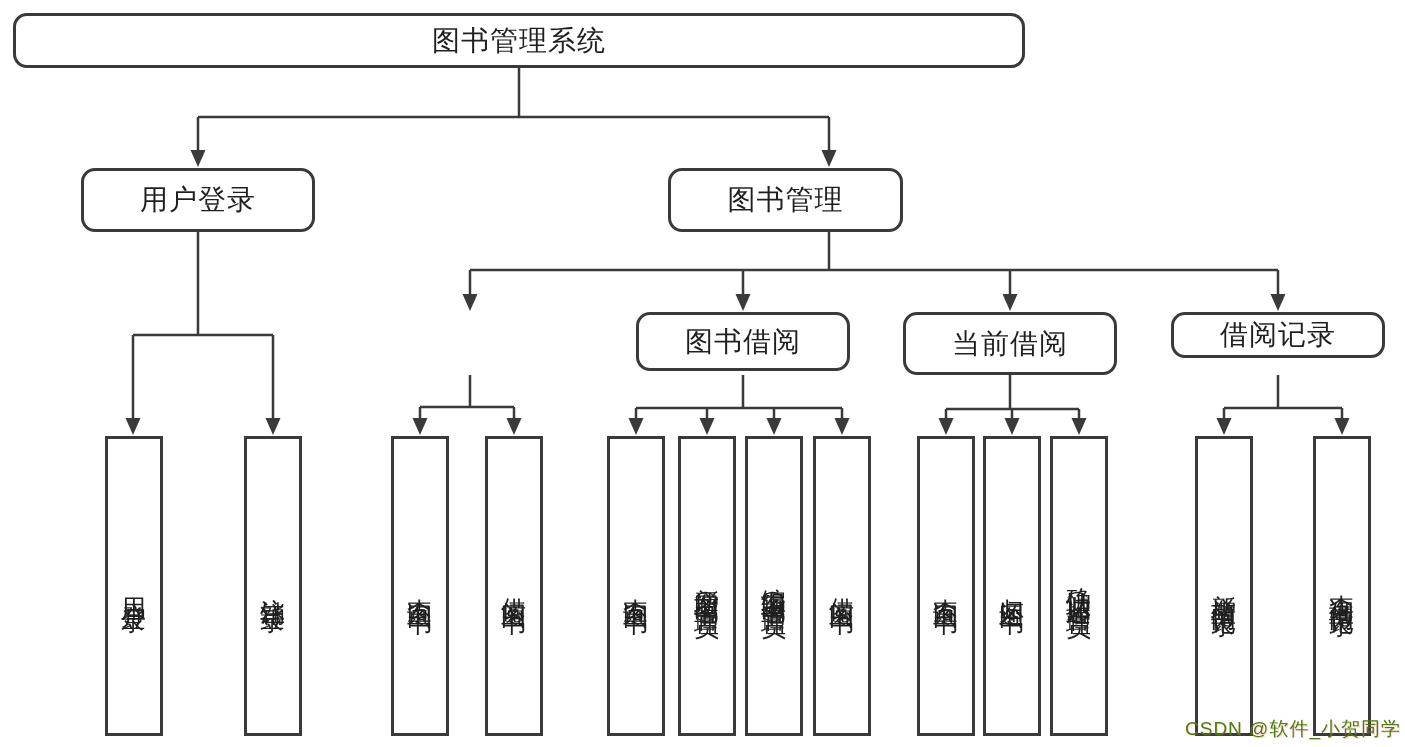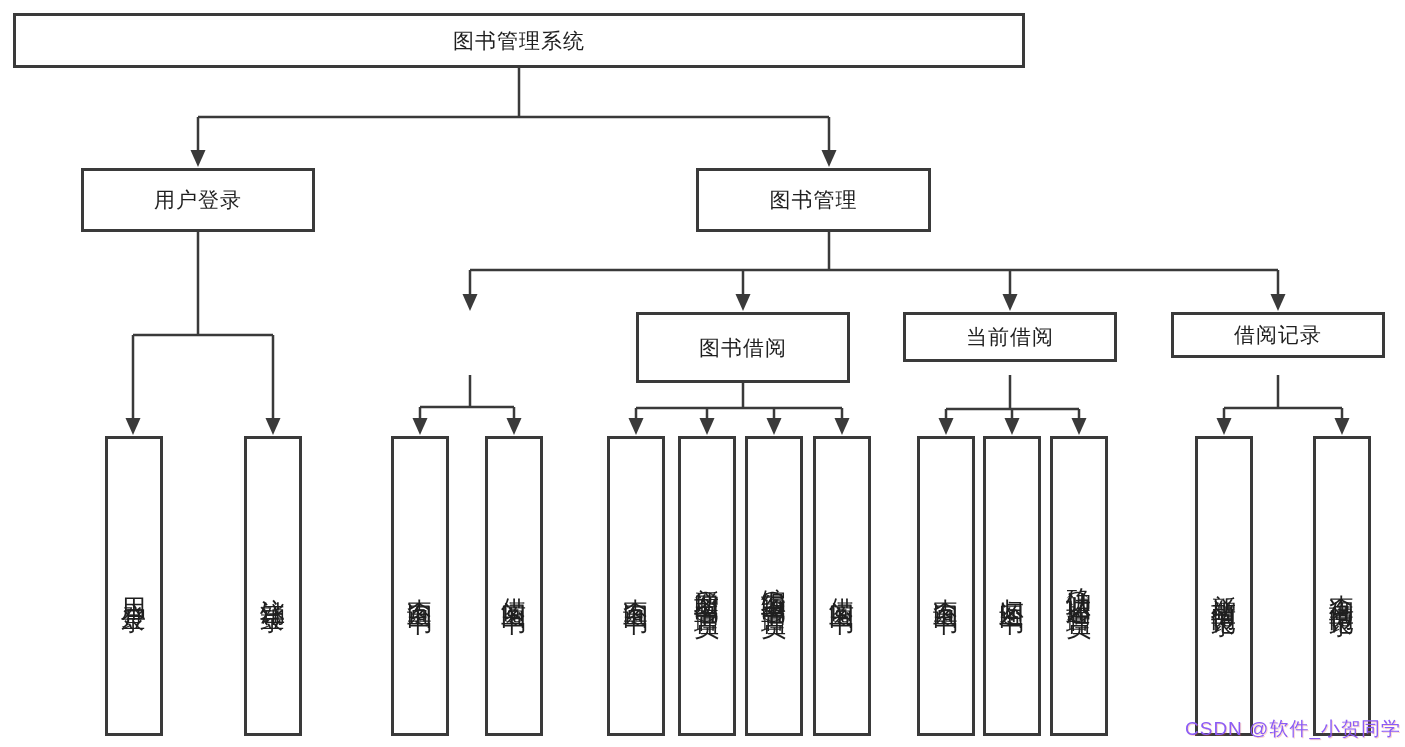--- a/index.html
+++ b/index.html
@@ -23,42 +23,43 @@
     box-sizing: border-box;
     background: #ffffff;
     border: 3px solid #3a3a3a;
     z-index: 2;
     color: #1f1f1f;
   }
   .h {
     display: flex;
     align-items: center;
     justify-content: center;
-    font-size: 21px;
+    font-size: 28px;
     letter-spacing: 1px;
     white-space: nowrap;
+    border-radius: 14px;
   }
   .v {
     top: 436px;
     width: 58px;
     height: 300px;
     writing-mode: vertical-rl;
     text-orientation: mixed;
     text-align: center;
     line-height: 52px;
     font-size: 25px;
     letter-spacing: 4px;
   }
   #watermark {
     position: absolute;
     left: 1185px;
     top: 716px;
     z-index: 3;
     font-size: 19px;
-    color: #8b5cf6;
+    color: #4d7c0f;
     letter-spacing: 1px;
     white-space: nowrap;
     text-shadow: 1px 1px 0 rgba(233, 83, 61, 0.25);
   }
 </style>
 </head>
 <body>
 
 <div id="canvas">
 
@@ -91,24 +92,24 @@
       <polygon points="1004.5,418 1019.5,418 1012,435"></polygon>
       <polygon points="1071.5,418 1086.5,418 1079,435"></polygon>
       <polygon points="1216.5,418 1231.5,418 1224,435"></polygon>
       <polygon points="1334.5,418 1349.5,418 1342,435"></polygon>
     </g>
   </svg>
 
   <div class="node h" style="left:13px; top:13px; width:1012px; height:55px;">图书管理系统</div>
 
   <div class="node h" style="left:81px; top:168px; width:234px; height:64px;">用户登录</div>
-  <div class="node h" style="left:696px; top:168px; width:235px; height:64px;">图书管理</div>
+  <div class="node h" style="left:668px; top:168px; width:235px; height:64px;">图书管理</div>
 
-  <div class="node h" style="left:636px; top:312px; width:214px; height:71px;">图书借阅</div>
-  <div class="node h" style="left:903px; top:312px; width:214px; height:50px;">当前借阅</div>
+  <div class="node h" style="left:636px; top:312px; width:214px; height:59px;">图书借阅</div>
+  <div class="node h" style="left:903px; top:312px; width:214px; height:63px;">当前借阅</div>
   <div class="node h" style="left:1171px; top:312px; width:214px; height:46px;">借阅记录</div>
 
   <div class="node v" style="left:105px;">用户登录</div>
   <div class="node v" style="left:244px;">注销登录</div>
 
   <div class="node v" style="left:391px;">查询图书</div>
   <div class="node v" style="left:485px;">借阅图书</div>
 
   <div class="node v" style="left:607px;">查询图书</div>
   <div class="node v" style="left:678px;">新增图书（管理员）</div>

